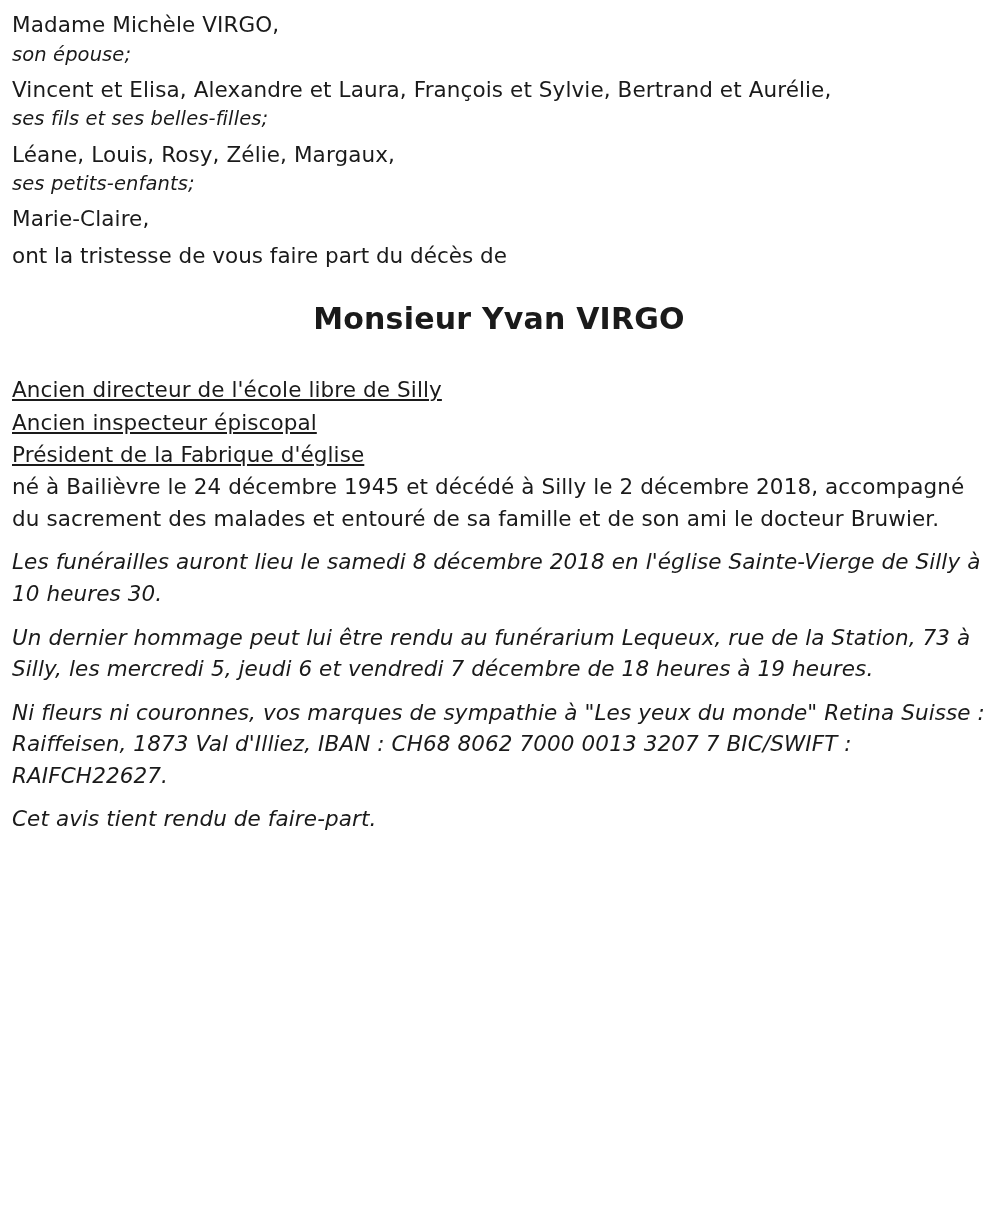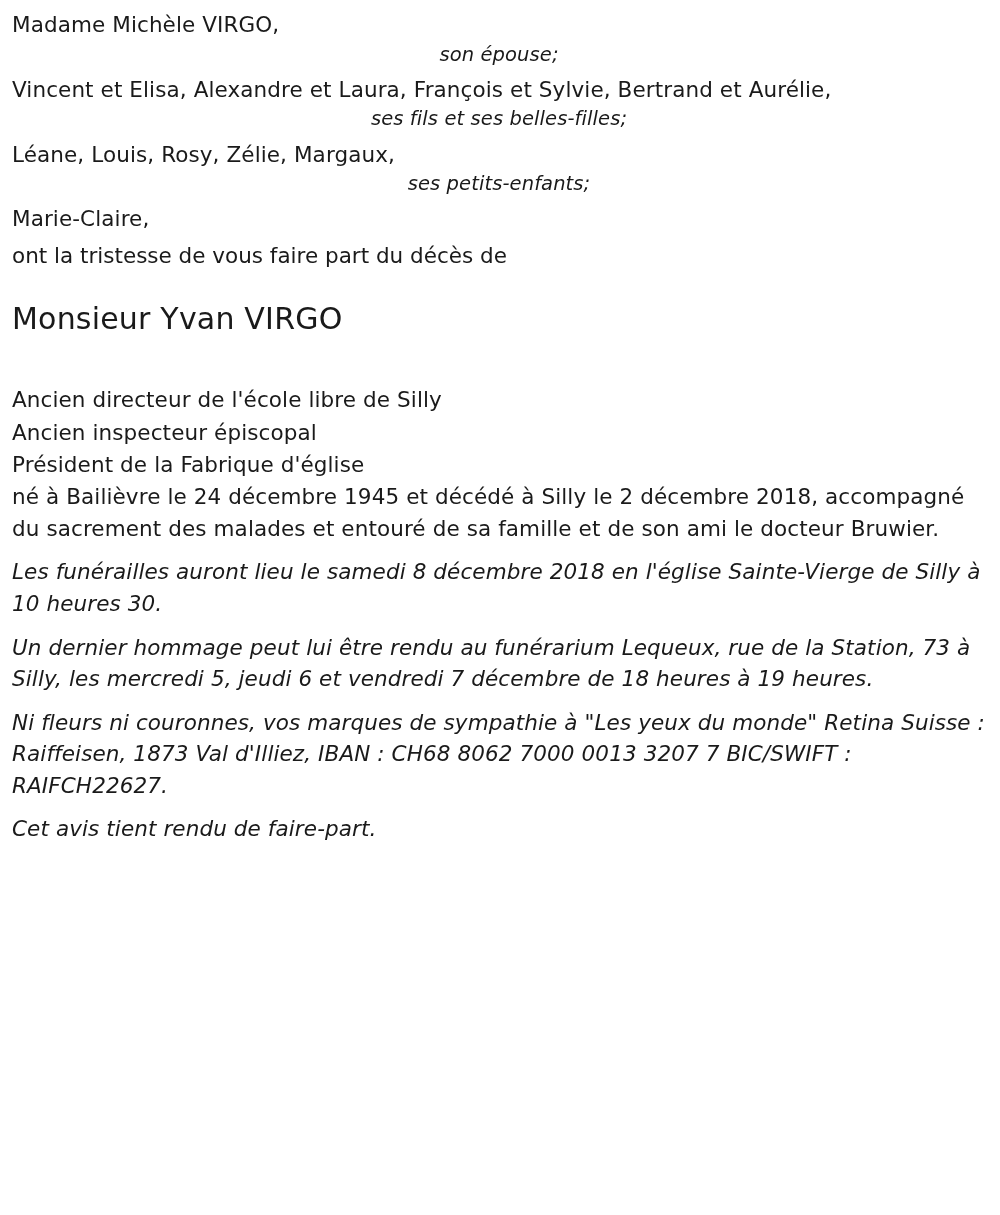--- a/index.html
+++ b/index.html
@@ -20,42 +20,44 @@
     box-sizing: border-box;
     padding: 10px 14px 0 12px;
     position: relative;
   }
   .line {
     font-size: 21.5px;
     line-height: 1.42;
     letter-spacing: 0.1px;
   }
   .relation {
-    text-align: center;
+    text-align: left;
     font-style: italic;
     font-size: 19.5px;
     line-height: 1.45;
     letter-spacing: 0.1px;
   }
   .block {
     margin-bottom: 6px;
   }
   .announce {
     font-size: 21.5px;
     line-height: 1.42;
   }
   .deceased-name {
     font-size: 30px;
-    font-weight: normal;
+    font-weight: bold;
     letter-spacing: 0.2px;
     margin-top: 30px;
     margin-bottom: 6px;
+    text-align: center;
   }
   .titles {
-    margin-top: 48px;
+    margin-top: 38px;
+    text-decoration: underline;
   }
   .titles .line {
     line-height: 1.5;
   }
   .para {
     font-size: 21.5px;
     line-height: 1.47;
     letter-spacing: 0.1px;
   }
   .para.tight {

